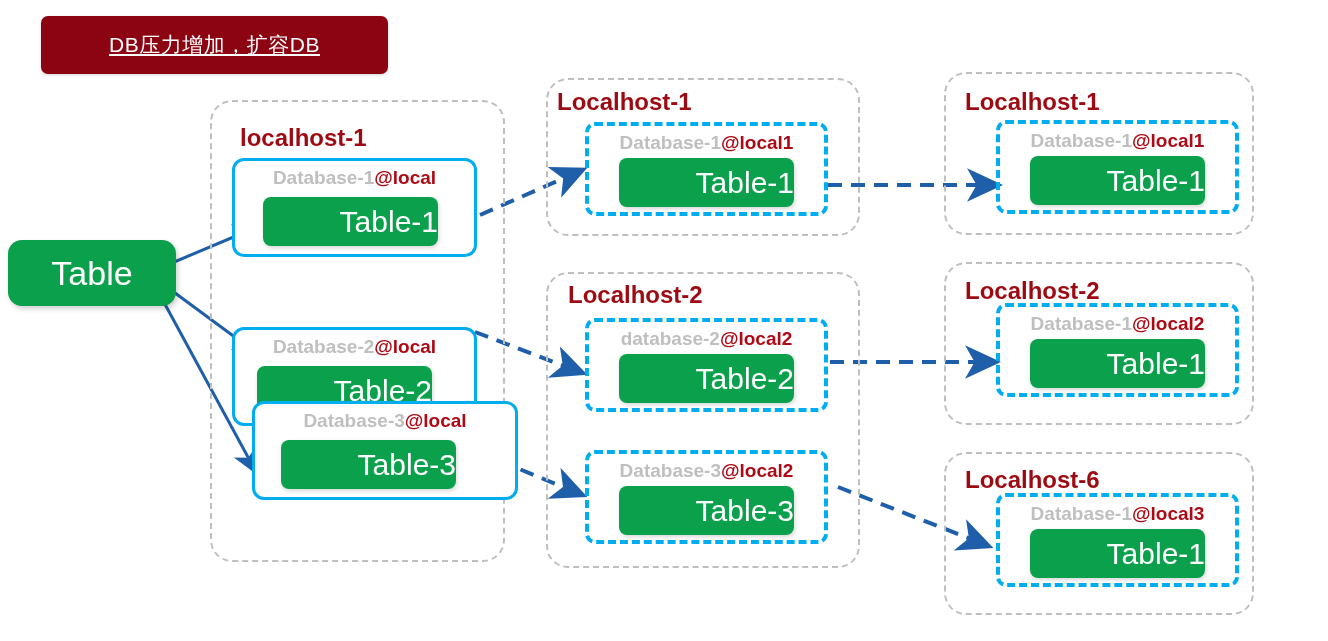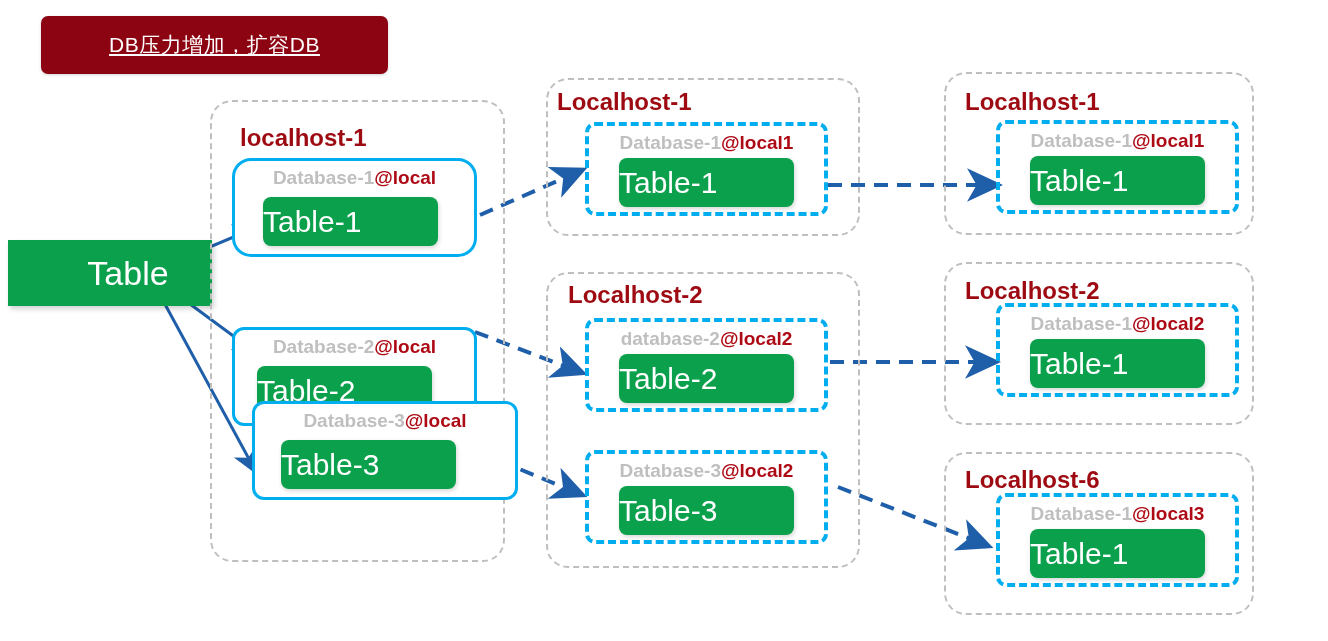--- a/index.html
+++ b/index.html
@@ -73,38 +73,37 @@
   }
   .db-title .at{
     color:#AE0A15;
   }
 
   
   .table-pill{
     position:absolute;
     background:#0BA04B;
     border-radius:8px;
-    display:flex;align-items:center;justify-content:flex-start;
+    display:flex;align-items:center;justify-content:flex-end;
     color:#ffffff;
     box-shadow:1px 2px 4px rgba(0,0,0,.16);
     font-weight:normal;
   }
 
   
   .root-node{
     position:absolute;
     left:8px; top:240px;
     width:168px; height:66px;
     background:#0BA04B;
-    border-radius:0;
+    border-radius:14px;
     display:flex;align-items:center;justify-content:center;
     color:#ffffff;
     font-size:34px;
     box-shadow:2px 3px 5px rgba(0,0,0,.18);
-    padding-left:36px;
   }
 
   svg.links{
     position:absolute;
     left:0;top:0;
     width:1328px;height:641px;
     pointer-events:none;
   }
 </style>
 </head>
@@ -157,21 +156,21 @@
     <span>DB压力增加，扩容DB</span>
   </div>
 
   <div class="root-node">
     <span>Table</span>
   </div>
 
   <div class="host-box" style="left:210px; top:100px; width:295px; height:462px;"></div>
   <div class="host-label" style="left:240px; top:124px;">localhost-1</div>
 
-  <div class="db-card solid" style="left:232px; top:158px; width:245px; height:99px;border-radius:19px;">
+  <div class="db-card solid" style="left:232px; top:158px; width:245px; height:99px;">
     <div class="db-title">
       <span>Database-1</span><span class="at">@local</span>
     </div>
     <div class="table-pill" style="left:28px; top:36px; width:175px; height:49px; font-size:30px;">
       <span>Table-1</span>
     </div>
   </div>
 
   <div class="db-card solid" style="left:232px; top:283px; width:245px; height:99px;margin-top:44px;">
     <div class="db-title">

